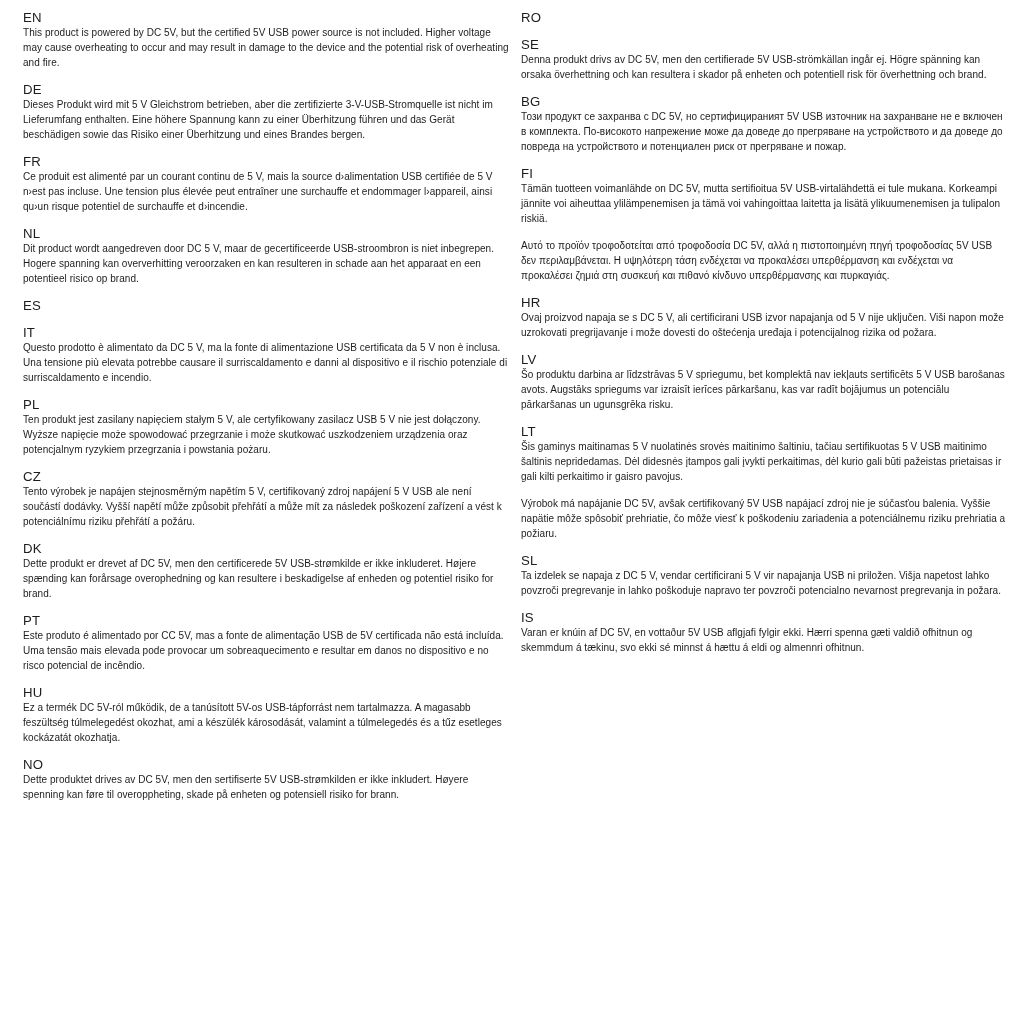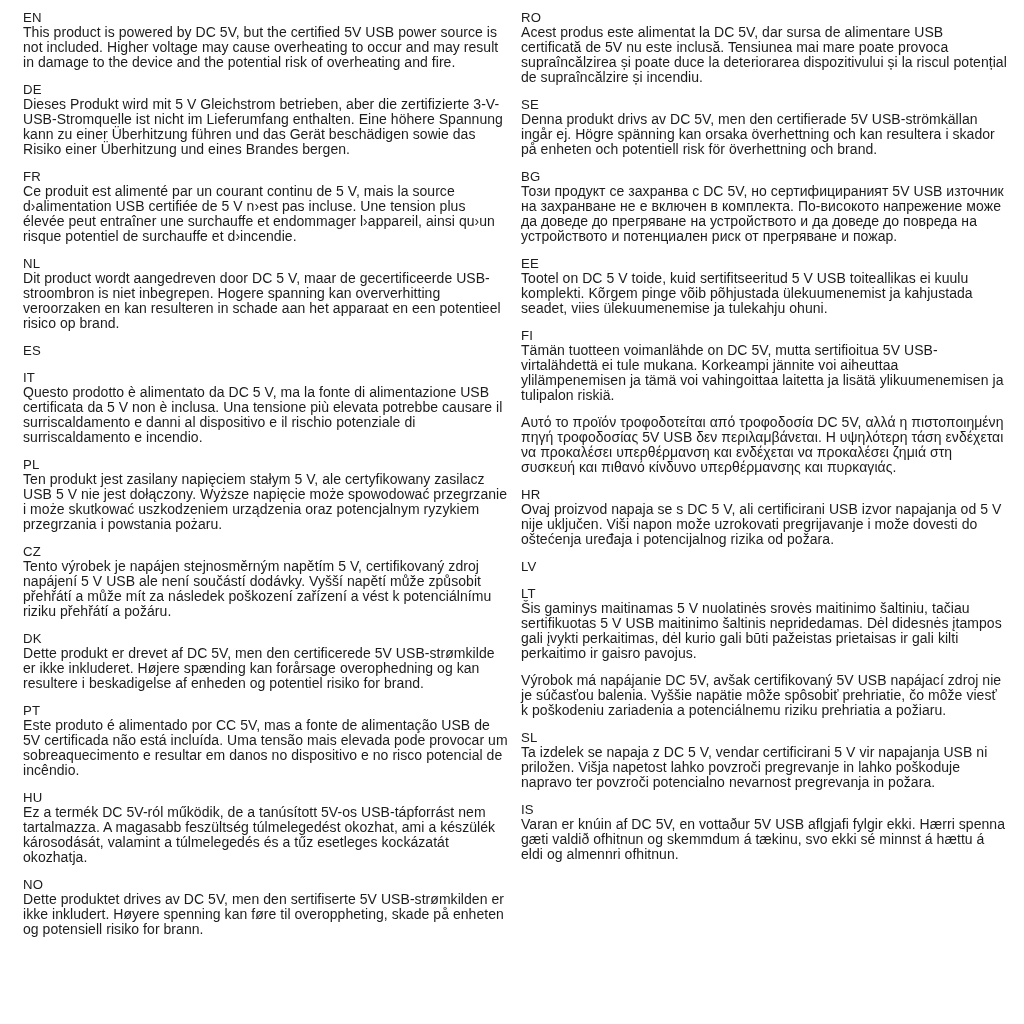--- a/index.html
+++ b/index.html
@@ -29,21 +29,21 @@
   .lang-block {
     margin-bottom: 12px;
   }
   .lang-code {
     font-size: 13.2px;
     line-height: 15px;
     letter-spacing: 0.2px;
   }
   .lang-text {
     margin: 0;
-    font-size: 14px;
+    font-size: 10px;
     line-height: 15px;
     letter-spacing: 0.05px;
   }
 </style>
 </head>
 <body style="background: rgb(255, 255, 255); color: rgb(28, 28, 28);">
 
 <div class="page">
   <div class="col" id="col-left">
       <div class="lang-block">
@@ -90,47 +90,43 @@
         <p class="lang-text">Ez a termék DC 5V-ról működik, de a tanúsított 5V-os USB-tápforrást nem tartalmazza. A magasabb feszültség túlmelegedést okozhat, ami a készülék károsodását, valamint a túlmelegedés és a tűz esetleges kockázatát okozhatja.</p>
       </div>
       <div class="lang-block">
         <div class="lang-code">NO</div>
         <p class="lang-text">Dette produktet drives av DC 5V, men den sertifiserte 5V USB-strømkilden er ikke inkludert. Høyere spenning kan føre til overoppheting, skade på enheten og potensiell risiko for brann.</p>
       </div>
     </div>
   <div class="col" id="col-right">
       <div class="lang-block">
         <div class="lang-code">RO</div>
-        <p class="lang-text">Acest produs este alimentat la DC 5V, dar sursa de alimentare USB certificată de 5V nu este inclusă. Tensiunea mai mare poate provoca supraîncălzirea și poate duce la deteriorarea dispozitivului și la riscul potențial de supraîncălzire și incendiu.</p>
       </div>
       <div class="lang-block">
         <div class="lang-code">SE</div>
         <p class="lang-text">Denna produkt drivs av DC 5V, men den certifierade 5V USB-strömkällan ingår ej. Högre spänning kan orsaka överhettning och kan resultera i skador på enheten och potentiell risk för överhettning och brand.</p>
       </div>
       <div class="lang-block">
         <div class="lang-code">BG</div>
         <p class="lang-text">Този продукт се захранва с DC 5V, но сертифицираният 5V USB източник на захранване не е включен в комплекта. По-високото напрежение може да доведе до прегряване на устройството и да доведе до повреда на устройството и потенциален риск от прегряване и пожар.</p>
-      </div>
-      <div class="lang-block">
-        <div class="lang-code">EE</div>
-        <p class="lang-text">Tootel on DC 5 V toide, kuid sertifitseeritud 5 V USB toiteallikas ei kuulu komplekti. Kõrgem pinge võib põhjustada ülekuumenemist ja kahjustada seadet, viies ülekuumenemise ja tulekahju ohuni.</p>
       </div>
       <div class="lang-block">
         <div class="lang-code">FI</div>
         <p class="lang-text">Tämän tuotteen voimanlähde on DC 5V, mutta sertifioitua 5V USB-virtalähdettä ei tule mukana. Korkeampi jännite voi aiheuttaa ylilämpenemisen ja tämä voi vahingoittaa laitetta ja lisätä ylikuumenemisen ja tulipalon riskiä.</p>
       </div>
       <div class="lang-block">
         <p class="lang-text">Αυτό το προϊόν τροφοδοτείται από τροφοδοσία DC 5V, αλλά η πιστοποιημένη πηγή τροφοδοσίας 5V USB δεν περιλαμβάνεται. Η υψηλότερη τάση ενδέχεται να προκαλέσει υπερθέρμανση και ενδέχεται να προκαλέσει ζημιά στη συσκευή και πιθανό κίνδυνο υπερθέρμανσης και πυρκαγιάς.</p>
       </div>
       <div class="lang-block">
         <div class="lang-code">HR</div>
         <p class="lang-text">Ovaj proizvod napaja se s DC 5 V, ali certificirani USB izvor napajanja od 5 V nije uključen. Viši napon može uzrokovati pregrijavanje i može dovesti do oštećenja uređaja i potencijalnog rizika od požara.</p>
       </div>
       <div class="lang-block">
         <div class="lang-code">LV</div>
+        <p class="lang-text">Šo produktu darbina ar līdzstrāvas 5 V spriegumu, bet komplektā nav iekļauts sertificēts 5 V USB barošanas avots. Augstāks spriegums var izraisīt ierīces pārkaršanu, kas var radīt bojājumus un potenciālu pārkaršanas un ugunsgrēka risku.</p>
       </div>
       <div class="lang-block">
         <div class="lang-code">LT</div>
         <p class="lang-text">Šis gaminys maitinamas 5 V nuolatinės srovės maitinimo šaltiniu, tačiau sertifikuotas 5 V USB maitinimo šaltinis nepridedamas. Dėl didesnės įtampos gali įvykti perkaitimas, dėl kurio gali būti pažeistas prietaisas ir gali kilti perkaitimo ir gaisro pavojus.</p>
       </div>
       <div class="lang-block">
         <p class="lang-text">Výrobok má napájanie DC 5V, avšak certifikovaný 5V USB napájací zdroj nie je súčasťou balenia. Vyššie napätie môže spôsobiť prehriatie, čo môže viesť k poškodeniu zariadenia a potenciálnemu riziku prehriatia a požiaru.</p>
       </div>
       <div class="lang-block">
         <div class="lang-code">SL</div>

